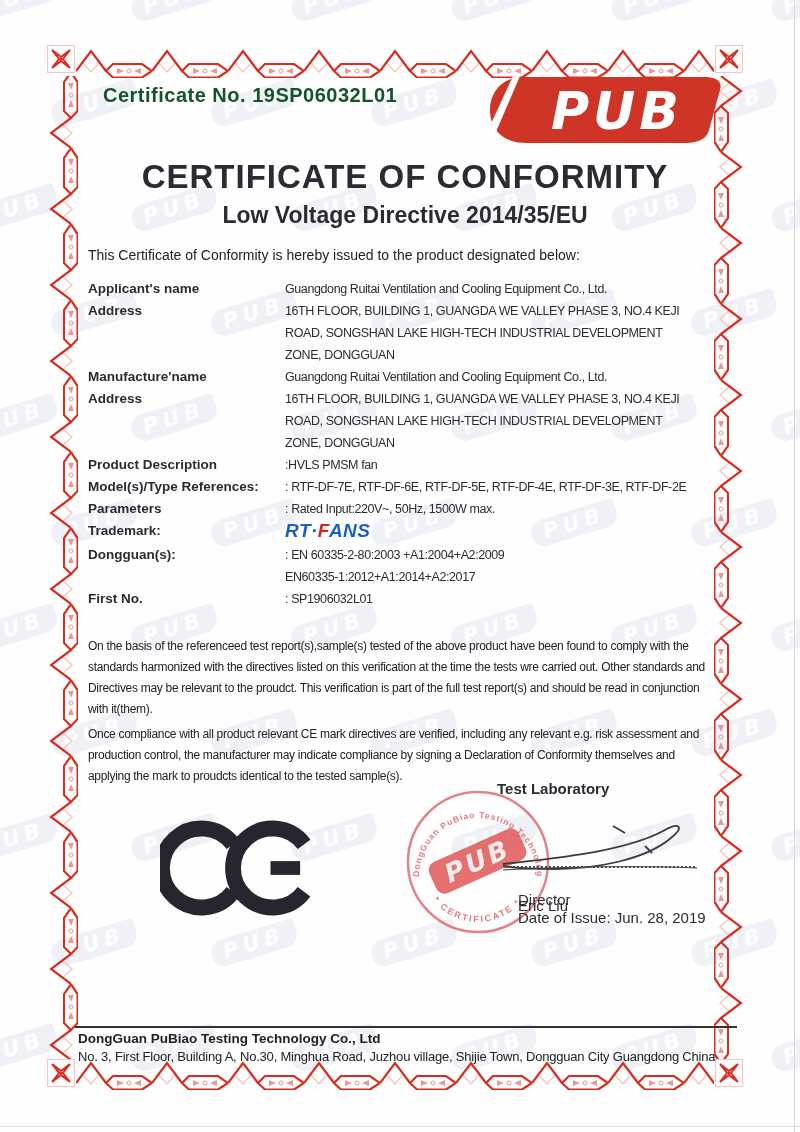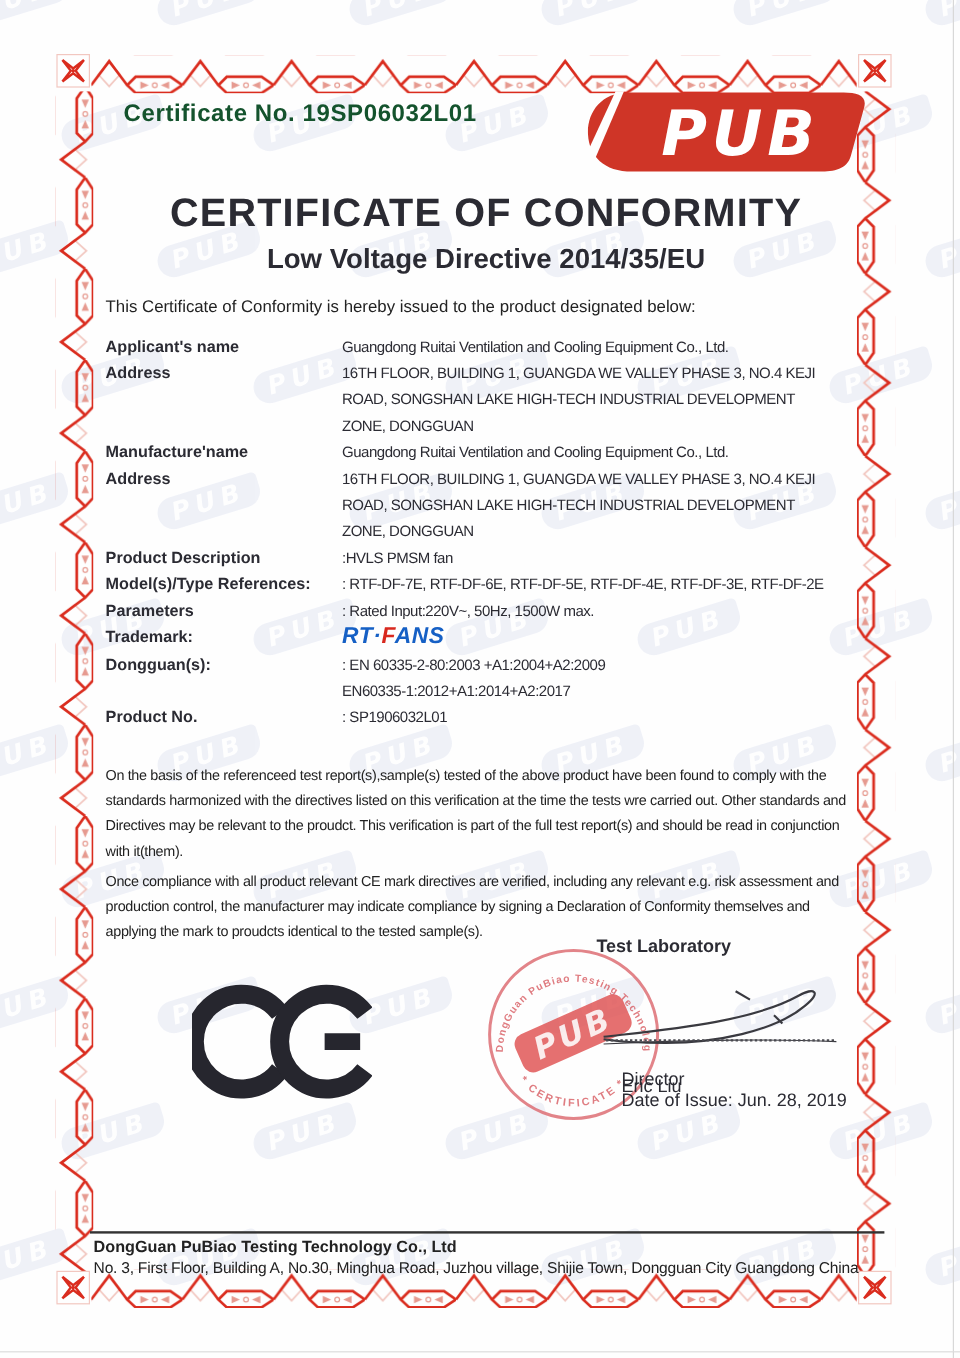--- a/index.html
+++ b/index.html
@@ -279,21 +279,21 @@
         </div>
       </div>
       <div class="frow">
         <div class="flabel">Dongguan(s):</div>
         <div class="fvalue">
           <div class="fline">: EN 60335-2-80:2003 +A1:2004+A2:2009</div>
           <div class="fline">EN60335-1:2012+A1:2014+A2:2017</div>
         </div>
       </div>
       <div class="frow">
-        <div class="flabel">Product No.</div>
+        <div class="flabel">First No.</div>
         <div class="fvalue">
             <div class="fline">: SP1906032L01</div>
           </div>
       </div>
     </div>
 
     <div class="paras">
       <p>On the basis of the referenceed test report(s),sample(s) tested of the above product have been found to comply with the standards harmonized with the directives listed on this verification at the time the tests wre carried out. Other standards and Directives may be relevant to the proudct. This verification is part of the full test report(s) and should be read in conjunction with it(them).</p>
       <p>Once compliance with all product relevant CE mark directives are verified, including any relevant e.g. risk assessment and production control, the manufacturer may indicate compliance by signing a Declaration of Conformity themselves and applying the mark to proudcts identical to the tested sample(s).</p>
     </div>

